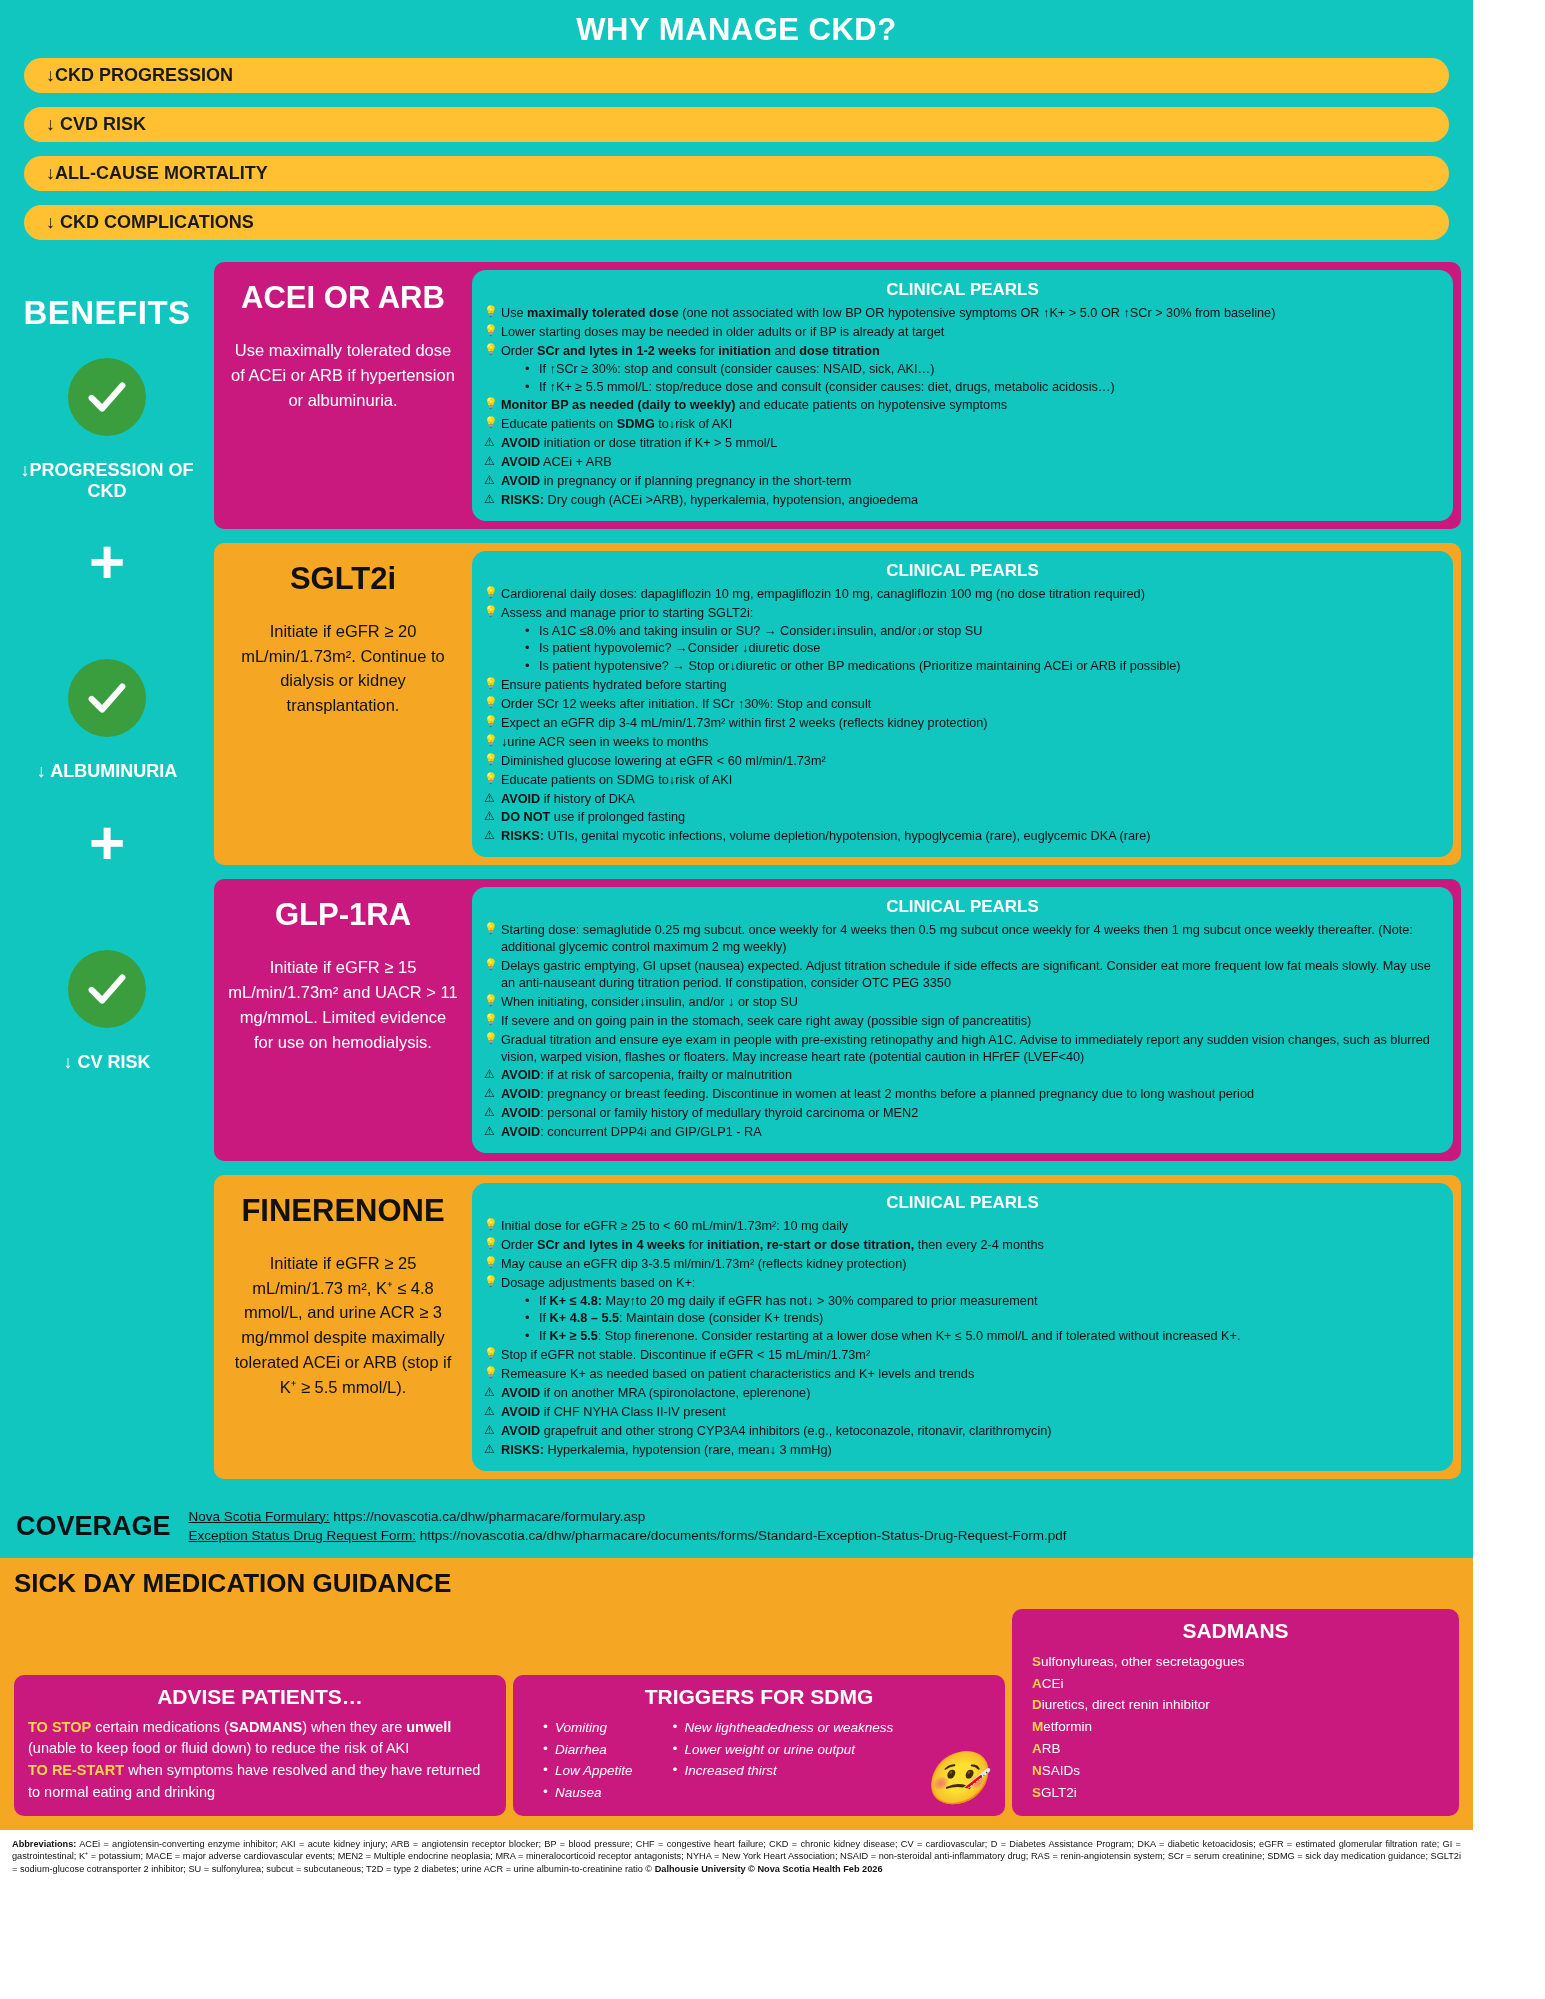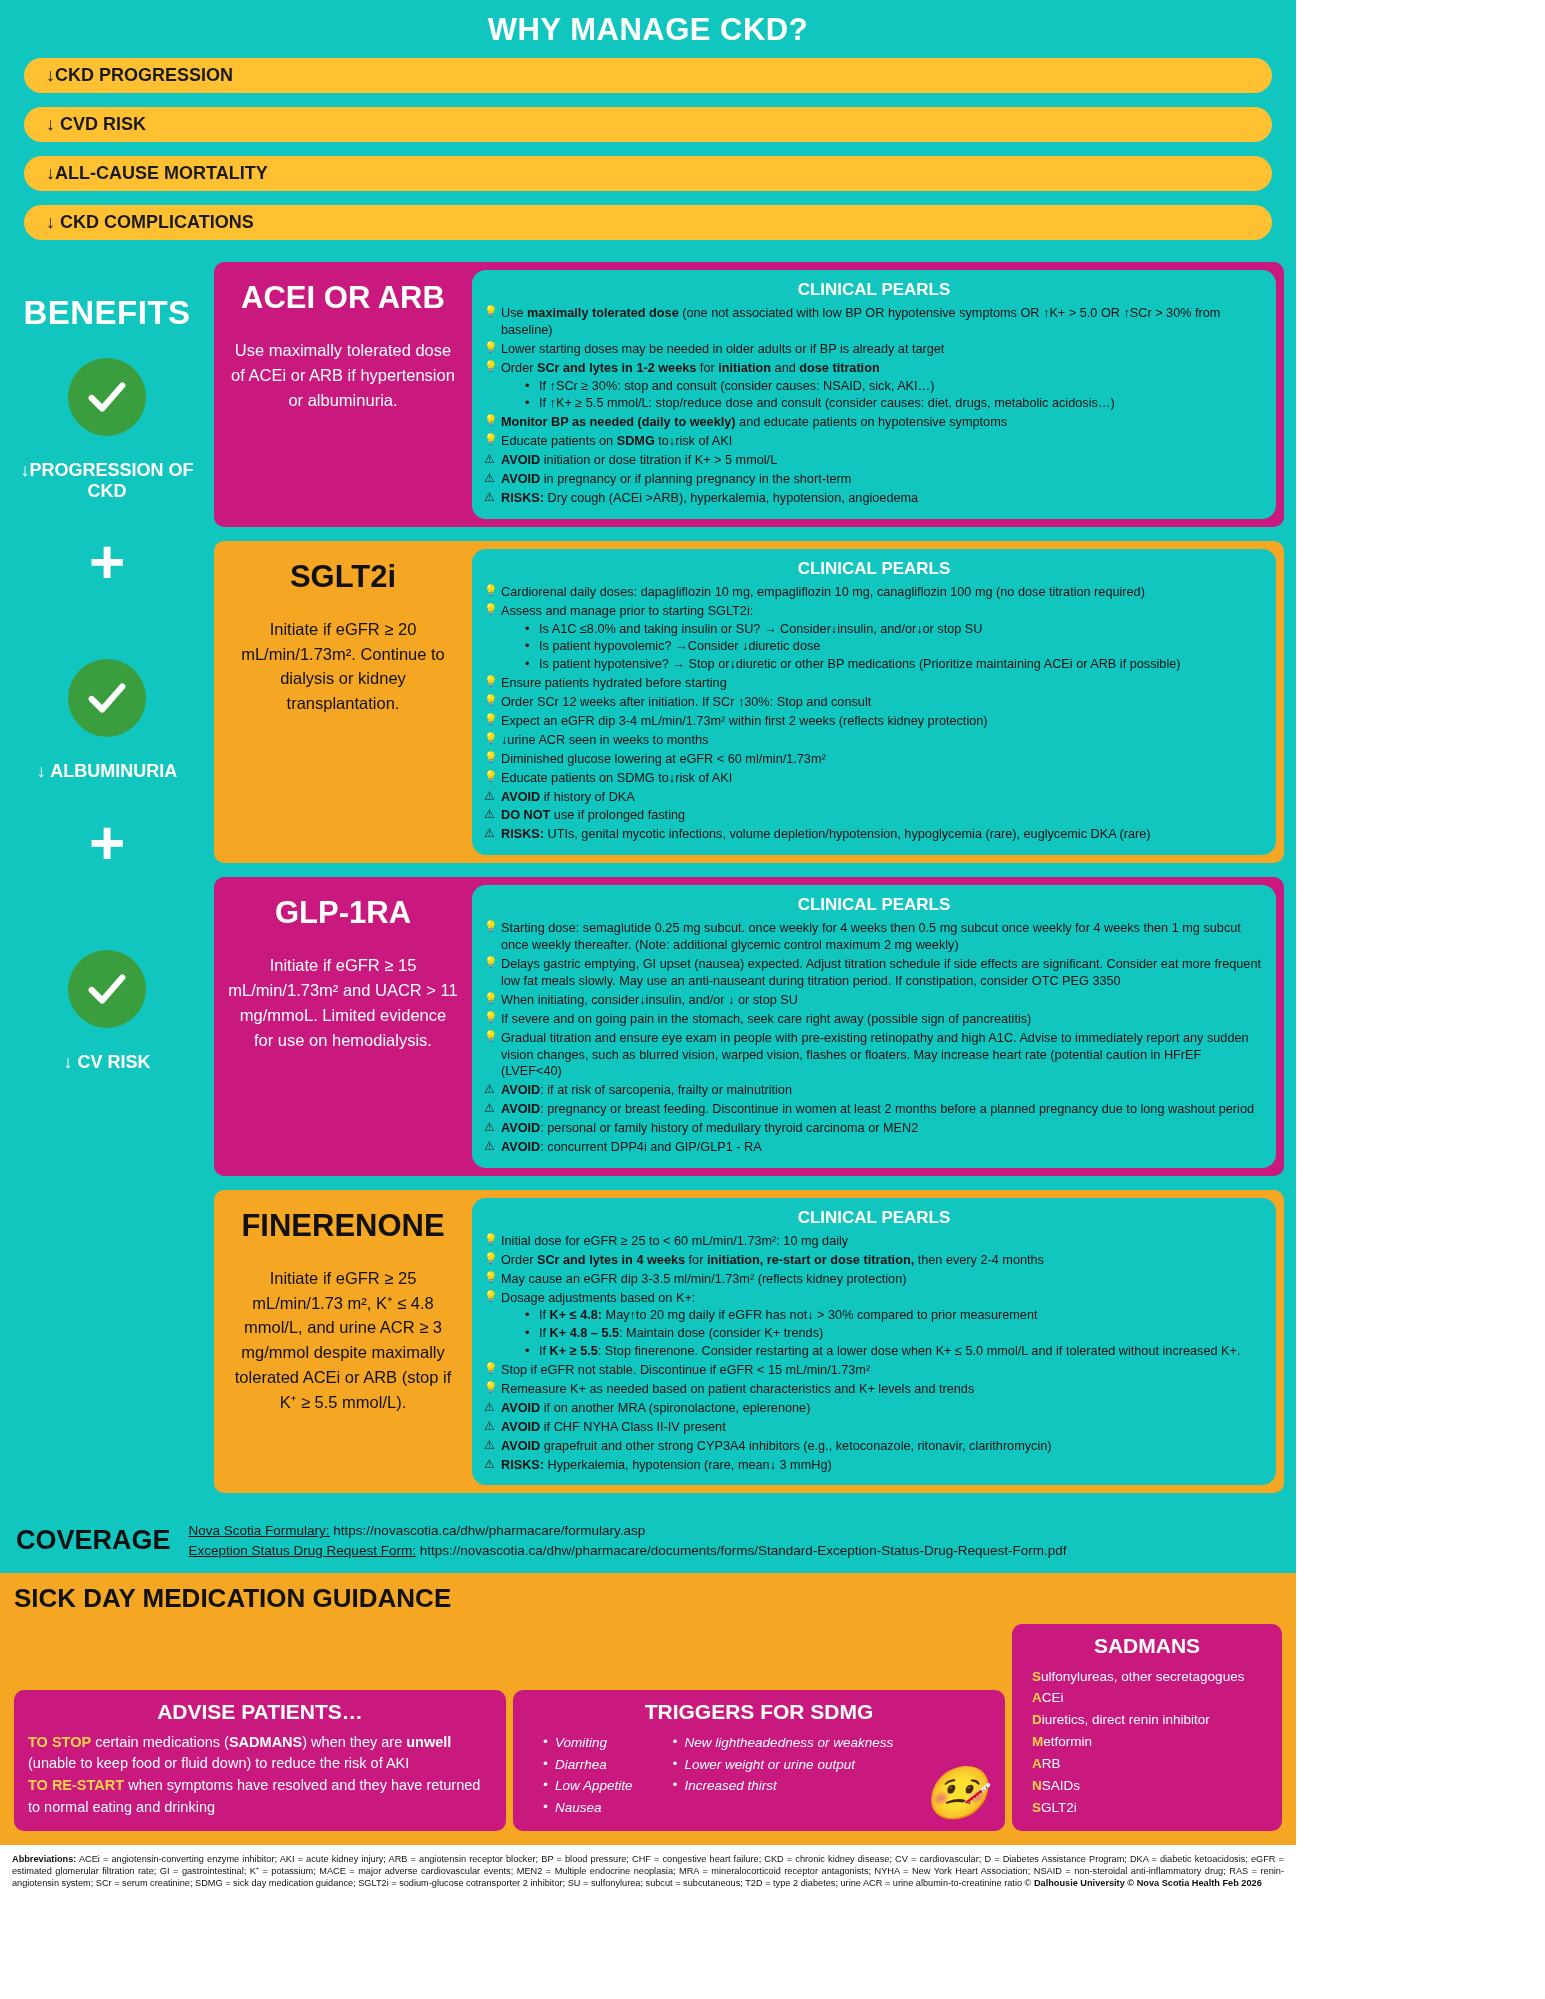--- a/index.html
+++ b/index.html
@@ -3,21 +3,21 @@
 <meta charset="utf-8">
 <style>
   * { box-sizing: border-box; }
   html, body { margin:0; padding:0; }
   body {
     width:1545px;
     font-family:"Liberation Sans", sans-serif;
     background:#ffffff;
     color:#111;
   }
-  .page { width:1296px; position:relative; background:#ffffff; }
+  .page { width:1473px; position:relative; background:#ffffff; }
 
   
   .header { background:#12c6c0; padding:12px 14px 14px 14px; }
   .header h1 {
     margin:0 0 10px 0; text-align:center; color:#ffffff;
     font-size:31px; font-weight:bold; letter-spacing:0.5px;
   }
   .pill-row { display:flex; justify-content:flex-end; gap:14px; padding:0 10px;flex-direction:column; }
   .pill {
     background:#ffc132; color:#1a1a1a; font-weight:bold; font-size:18px;
@@ -187,20 +187,21 @@
             <ul class="pearl-list">
               <li class="pearl-list-item bulb"><span>Use <b>maximally tolerated dose</b> (one not associated with low BP OR hypotensive symptoms OR ↑K+ &gt; 5.0 OR ↑SCr &gt; 30% from baseline)</span></li>
               <li class="pearl-list-item bulb"><span>Lower starting doses may be needed in older adults or if BP is already at target</span></li>
               <li class="pearl-list-item bulb"><span>Order <b>SCr and lytes in 1-2 weeks</b> for <b>initiation</b> and <b>dose titration</b></span><ul class="sub-list">
                   <li>If ↑SCr ≥ 30%: stop and consult (consider causes: NSAID, sick, AKI…)</li>
                   <li>If ↑K+ ≥ 5.5 mmol/L: stop/reduce dose and consult (consider causes: diet, drugs, metabolic acidosis…)</li>
                 </ul></li>
               <li class="pearl-list-item bulb"><span><b>Monitor BP as needed (daily to weekly)</b> and educate patients on hypotensive symptoms</span></li>
               <li class="pearl-list-item bulb"><span>Educate patients on <b>SDMG</b> to↓risk of AKI</span></li>
               <li class="pearl-list-item warn"><span><b>AVOID</b> initiation or dose titration if K+ &gt; 5 mmol/L</span></li>
+              <li class="pearl-list-item warn"><span><b>AVOID</b> ACEi + ARB</span></li>
               <li class="pearl-list-item warn"><span><b>AVOID</b> in pregnancy or if planning pregnancy in the short-term</span></li>
               <li class="pearl-list-item warn"><span><b>RISKS:</b> Dry cough (ACEi &gt;ARB), hyperkalemia, hypotension, angioedema</span></li>
             </ul>
           </div>
         </div>
         <div class="drug-card orange">
           <div class="drug-left">
             <div class="drug-name">SGLT2i</div>
             <div class="drug-desc">Initiate if eGFR ≥ 20 mL/min/1.73m². Continue to dialysis or kidney transplantation.</div>
           </div>

